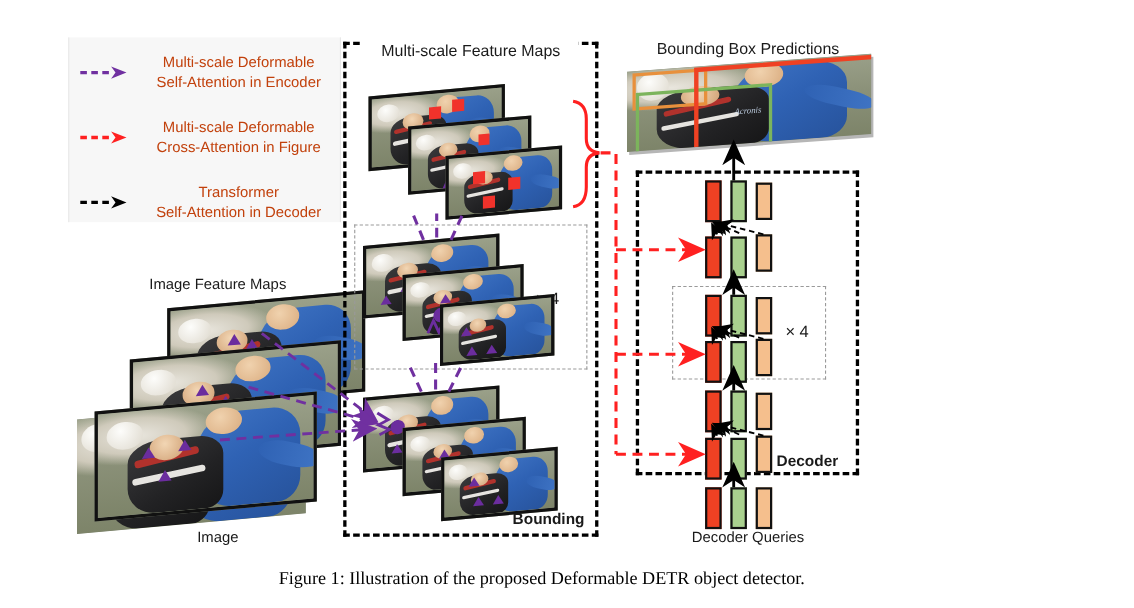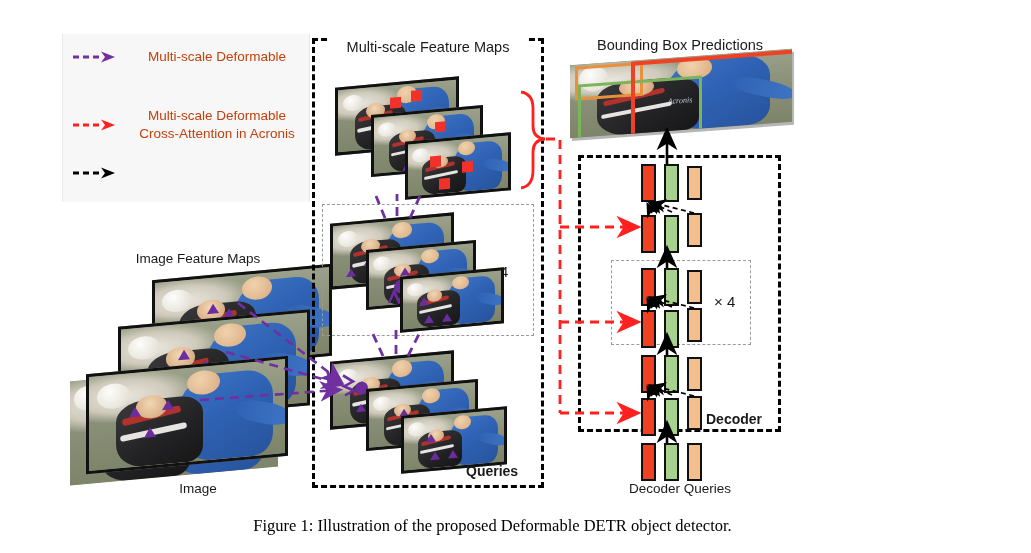--- a/index.html
+++ b/index.html
@@ -82,44 +82,47 @@
 
   <div class="leg-row" style="top:14px;">
     <div class="leg-arrow">
       <svg width="46" height="14" viewBox="0 0 46 14">
         <line x1="2" y1="7" x2="32" y2="7" stroke="#7030a0" stroke-width="3" stroke-dasharray="6,4"></line>
         <path d="M30 1.5 L44 7 L30 12.5 L34 7 Z" fill="#7030a0"></path>
       </svg>
     </div>
     <div class="leg-txt">
       <div>Multi-scale Deformable</div>
+      <div>Self-Attention in Encoder</div>
     </div>
   </div>
 
   <div class="leg-row" style="top:73px;">
     <div class="leg-arrow">
       <svg width="46" height="14" viewBox="0 0 46 14">
         <line x1="2" y1="7" x2="32" y2="7" stroke="#ff2020" stroke-width="3" stroke-dasharray="6,4"></line>
         <path d="M30 1.5 L44 7 L30 12.5 L34 7 Z" fill="#ff2020"></path>
       </svg>
     </div>
     <div class="leg-txt">
       <div>Multi-scale Deformable</div>
-      <div>Cross-Attention in Acronis</div>
+      <div>Cross-Attention in Figure</div>
     </div>
   </div>
 
   <div class="leg-row" style="top:132px;">
     <div class="leg-arrow">
       <svg width="46" height="14" viewBox="0 0 46 14">
         <line x1="2" y1="7" x2="32" y2="7" stroke="#000" stroke-width="3" stroke-dasharray="6,4"></line>
         <path d="M30 1.5 L44 7 L30 12.5 L34 7 Z" fill="#000"></path>
       </svg>
     </div>
     <div class="leg-txt">
+      <div>Transformer</div>
+      <div>Self-Attention in Decoder</div>
     </div>
   </div>
 </div>
 
 <div class="abs lbl lbl-c" style="left:78px;top:250px;width:240px;">Image Feature Maps</div>
 
 <div class="fmap sk" style="left:70px;top:372px;width:208px;height:104px;border:0;">
   <div class="photo">
     <div class="pg"></div>
       <div class="p-ball" style="left:2%;top:6%;width:14%;height:24%"></div>
@@ -339,21 +342,21 @@
       <div class="p-dark"></div>
     <div class="p-red"></div>
       <div class="p-wht"></div>
       <div class="p-head2"></div>
     </div>
   <div class="tri sm" style="left:22px;top:18px;"></div>
   <div class="tri sm" style="left:26px;top:36px;"></div>
   <div class="tri sm" style="left:44px;top:36px;"></div>
 </div>
 
-<div class="abs lbl bold" style="left:466px;top:462px;font-size:14px;">Queries</div>
+<div class="abs lbl bold" style="left:466px;top:462px;font-size:14px;">Bounding</div>
 
 <div class="abs lbl lbl-c" style="left:562px;top:36px;width:236px;font-size:14.5px;">Bounding Box Predictions</div>
 
 <div class="fmap" style="left:570px;top:57px;width:222px;height:73px;border:0;
      transform:skewY(-4.2deg);box-shadow:2px 3px 0 #b6b6b6;">
   <div class="photo">
     <div class="pg"></div>
     <div class="p-ball" style="left:4%;top:4%;width:13%;height:34%"></div>
     <div class="p-blue" style="left:44%;top:4%;width:46%;height:96%"></div>
     <div class="p-arm" style="left:72%;top:40%;"></div>

